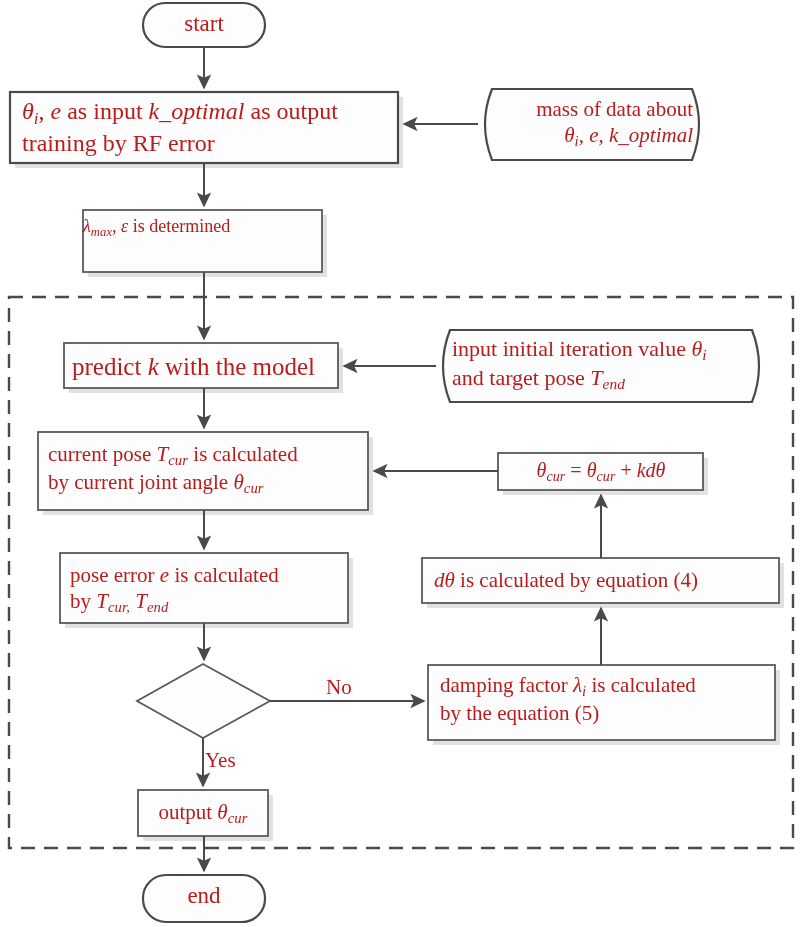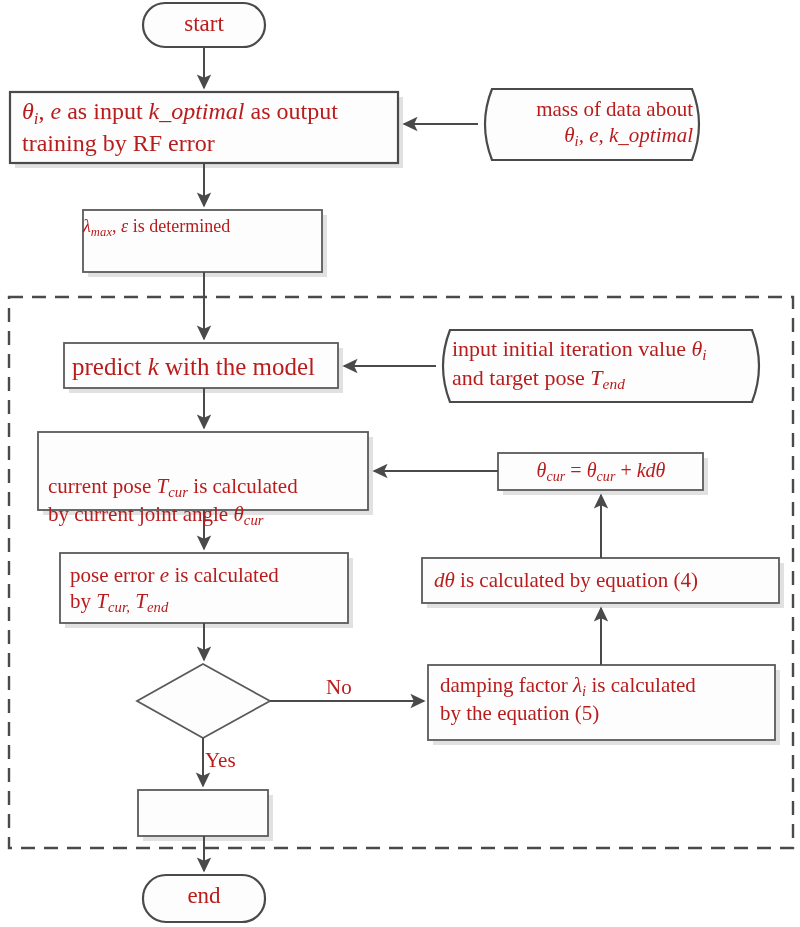--- a/index.html
+++ b/index.html
@@ -50,21 +50,21 @@
     vertical-align: -0.28em;
     letter-spacing: 0.1px;
   }
   .t-start  { left: 143px; top: 10px;  width: 122px; font-size: 23px; }
   .t-end    { left: 143px; top: 882px; width: 122px; font-size: 23px; }
   .t-train  { left: 22px;  top: 97px;  width: 372px; font-size: 24px; white-space: normal; }
   .t-mass   { left: 493px; top: 97px;  width: 200px; font-size: 21px; white-space: normal; text-align: right; }
   .t-genetic{ left: 76px;  top: 216px; width: 224px; font-size: 18px; white-space: normal; margin-left: 7px; }
   .t-predict{ left: 72px;  top: 352px; width: 260px; font-size: 25px; }
   .t-inputinit { left: 452px; top: 336px; width: 300px; font-size: 22px; white-space: normal; }
-  .t-curpose{ left: 48px;  top: 442px; width: 312px; font-size: 21px; white-space: normal; margin-top: 32px; }
+  .t-curpose{ left: 48px;  top: 442px; width: 312px; font-size: 21px; white-space: normal; }
   .t-thetaupd { left: 505px; top: 458px; width: 192px; font-size: 20px; }
   .t-poseerr{ left: 70px;  top: 563px; width: 270px; font-size: 21px; white-space: normal; }
   .t-dtheta { left: 434px; top: 568px; width: 334px; font-size: 21px; }
   .t-damping{ left: 440px; top: 673px; width: 326px; font-size: 21px; white-space: normal; }
   .t-decision { left: 140px; top: 689px; width: 126px; font-size: 21px; }
   .t-output { left: 140px; top: 800px; width: 126px; font-size: 21px; }
   .t-no     { left: 326px; top: 675px; width: 48px;  font-size: 21px; }
   .t-yes    { left: 205px; top: 748px; width: 52px;  font-size: 21px; text-align: left; }
 </style>
 </head>
@@ -206,20 +206,23 @@
   <div class="lbl t-dtheta">
     <i>dθ</i><span> is calculated by equation (4)</span>
   </div>
 
   <div class="lbl t-damping">
     <span>damping factor </span><i>λ</i><span class="sub">i</span><span> is calculated</span><br>
     <span>by the equation (5)</span>
   </div>
 
 
+  <div class="lbl center t-output">
+    <span>output </span><i>θ</i><span class="sub">cur</span>
+  </div>
 
   <div class="lbl center t-end">end</div>
 
   <div class="lbl t-no">No</div>
 
   <div class="lbl t-yes">Yes</div>
 
 </div>
 
 </body></html>

